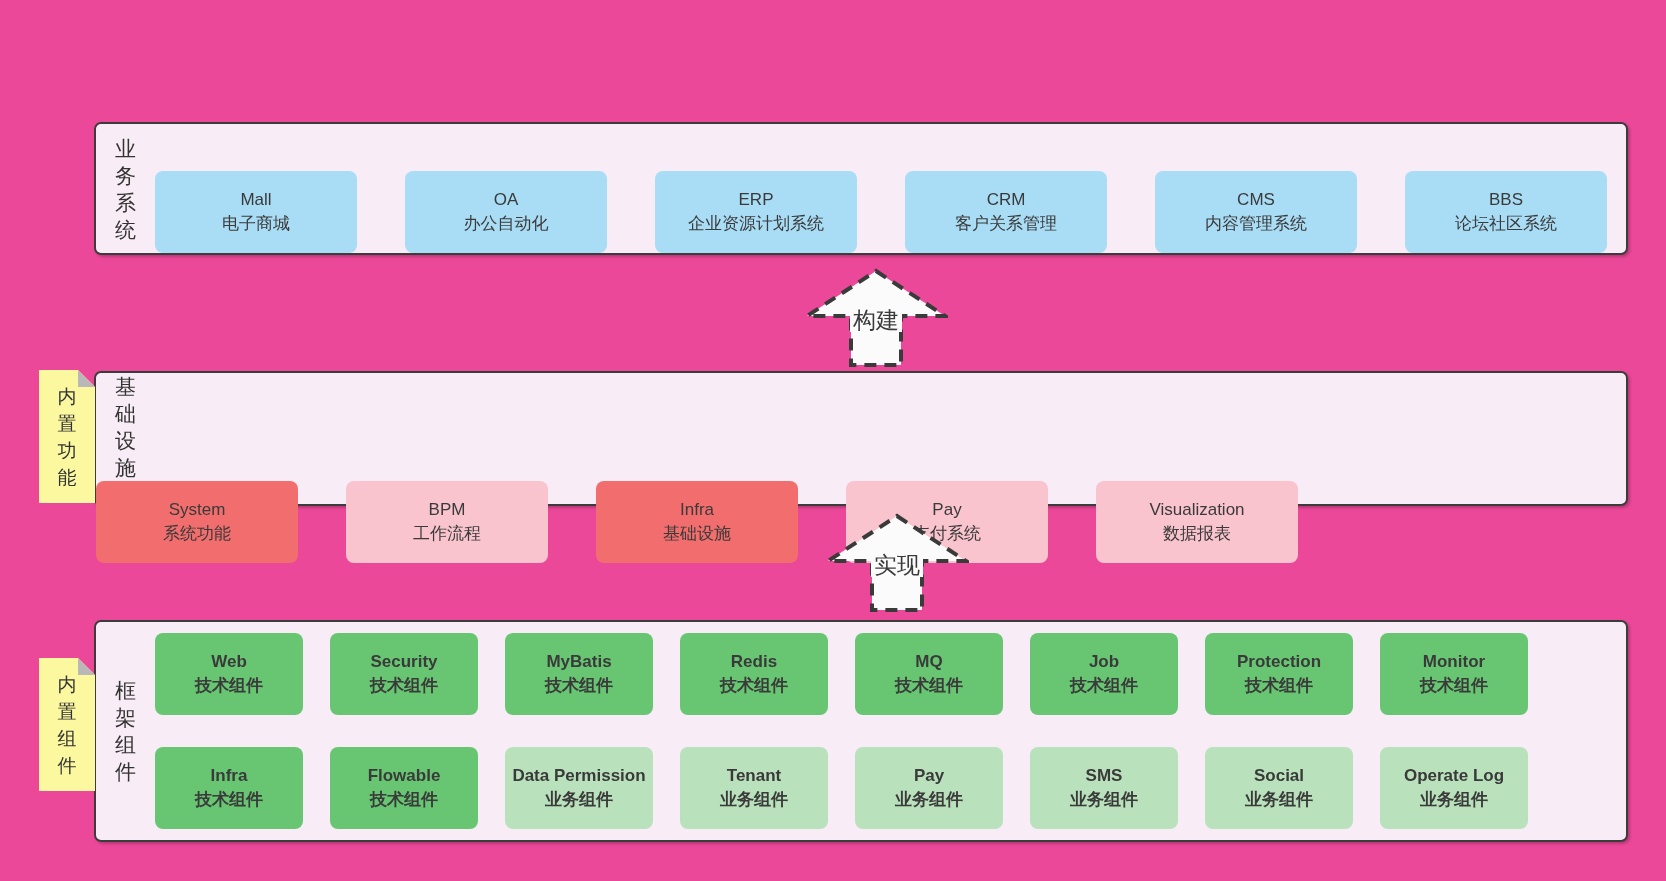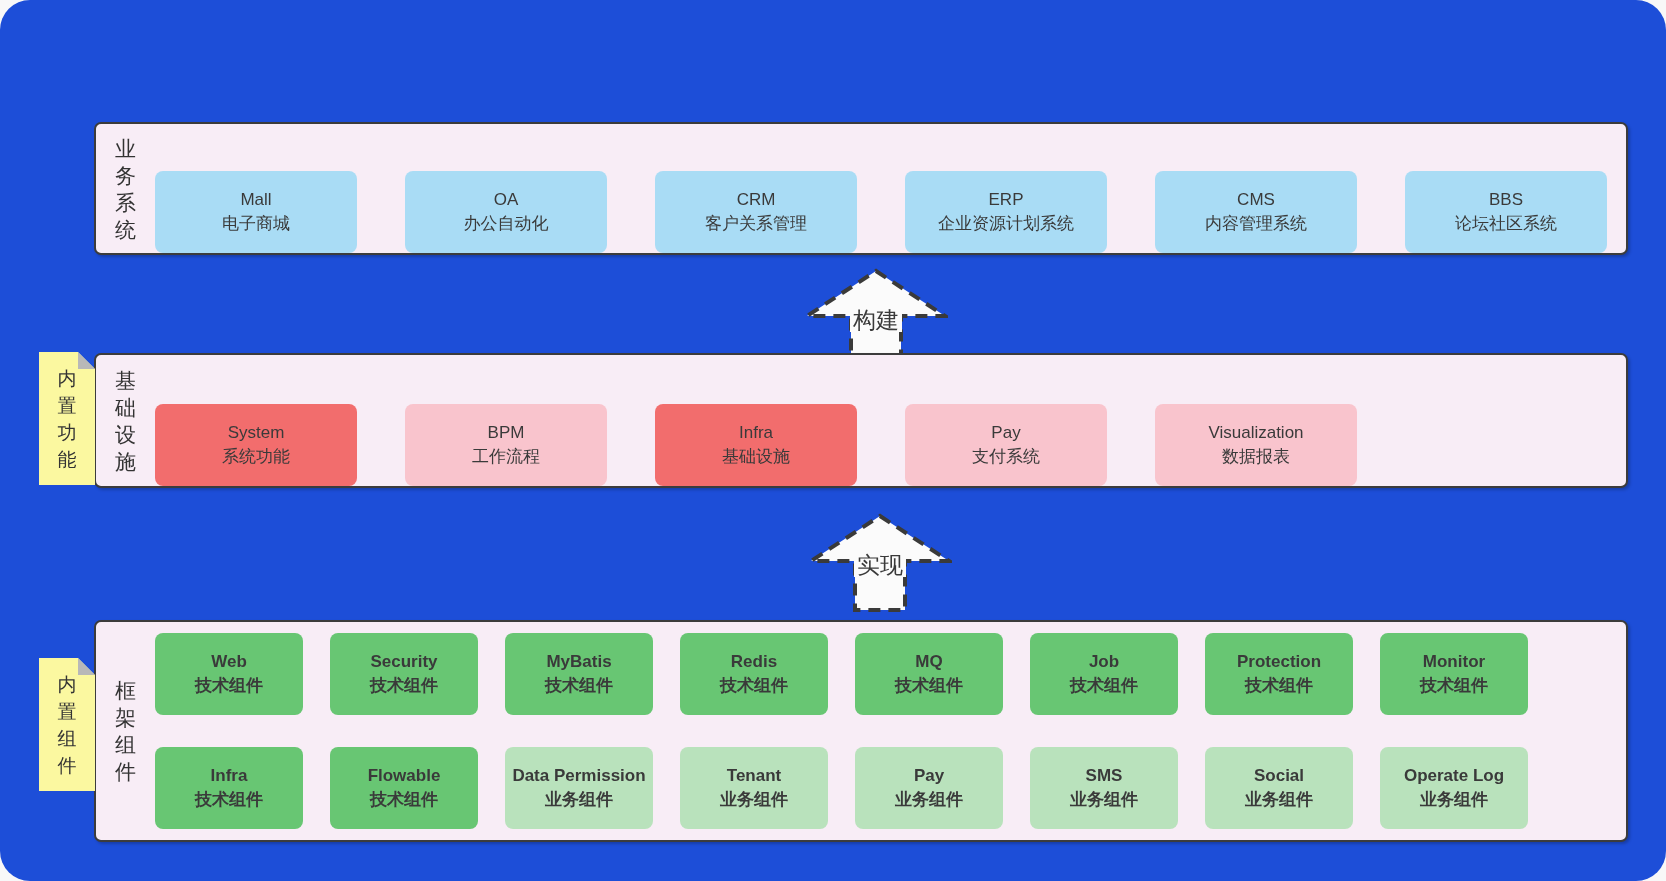--- a/index.html
+++ b/index.html
@@ -1,23 +1,23 @@
 <!DOCTYPE html>
 <html><head>
 <meta charset="utf-8">
 <style>
   html,body{margin:0;padding:0;}
   body{font-family:"Liberation Sans","DejaVu Sans",sans-serif;background:#f8f8f8;}
-  .stage{position:relative;width:1666px;height:881px;background:#1d4ed8;overflow:hidden;border-radius:30px;}
+  .stage{position:relative;width:1666px;height:881px;background:#ec4899;overflow:hidden;}
 
   .panel{position:absolute;left:94px;width:1534px;box-sizing:border-box;
          background:#f8edf6;border:2px solid #3c3c3c;border-radius:7px;
          box-shadow:2px 2px 3px rgba(0,0,0,.22);display:flex;align-items:stretch;}
   .panel-business{top:122px;height:133px;}
-  .panel-modules{top:353px;height:135px;}
+  .panel-modules{top:371px;height:135px;flex-direction:column;}
   .panel-components{top:620px;height:222px;}
 
   .layer-label{width:59px;flex:0 0 59px;display:flex;align-items:center;justify-content:center;}
   .layer-label span{display:block;width:24px;font-size:21px;line-height:27px;color:#333;
                     text-align:center;word-break:break-all;}
 
   .boxes{flex:1;display:flex;align-items:flex-end;gap:48px;}
   .boxes-grid{flex:1;display:flex;flex-direction:column;justify-content:center;gap:32px;font-weight:bold;}
   .grid-row{display:flex;gap:27px;}
 
@@ -37,21 +37,21 @@
           display:flex;align-items:center;justify-content:center;}
   .sticky span{display:block;width:22px;font-size:19px;line-height:27px;color:#333;
                text-align:center;word-break:break-all;}
   .sticky .fold{position:absolute;top:0;right:0;width:17px;height:17px;background:#b8b8b8;
                 clip-path:polygon(0 0,100% 100%,0 100%);}
   .sticky-modules{top:-3px;}
   .sticky-components{top:36px;}
 
   .arrow{position:absolute;width:144px;height:100px;}
   .arrow-build{left:804px;top:268px;}
-  .arrow-implement{left:808px;top:513px;}
+  .arrow-implement{left:825px;top:513px;}
   .arrow svg{display:block;}
   .arrow .arrow-label{position:absolute;left:50%;top:40px;transform:translateX(-50%);
                       background:#fbfbfb;padding:0 3px;font-size:23px;line-height:24px;
                       color:#3a3a3a;white-space:nowrap;}
 </style>
 </head>
 <body>
 
 <div class="stage">
 
@@ -62,26 +62,26 @@
     <div class="boxes">
       <div class="box wide blue">
         <span>Mall</span>
         <span>电子商城</span>
       </div>
       <div class="box wide blue">
         <span>OA</span>
         <span>办公自动化</span>
       </div>
       <div class="box wide blue">
+        <span>ERP</span>
+        <span>企业资源计划系统</span>
+      </div>
+      <div class="box wide blue">
         <span>CRM</span>
         <span>客户关系管理</span>
-      </div>
-      <div class="box wide blue">
-        <span>ERP</span>
-        <span>企业资源计划系统</span>
       </div>
       <div class="box wide blue">
         <span>CMS</span>
         <span>内容管理系统</span>
       </div>
       <div class="box wide blue">
         <span>BBS</span>
         <span>论坛社区系统</span>
       </div>
     </div>

